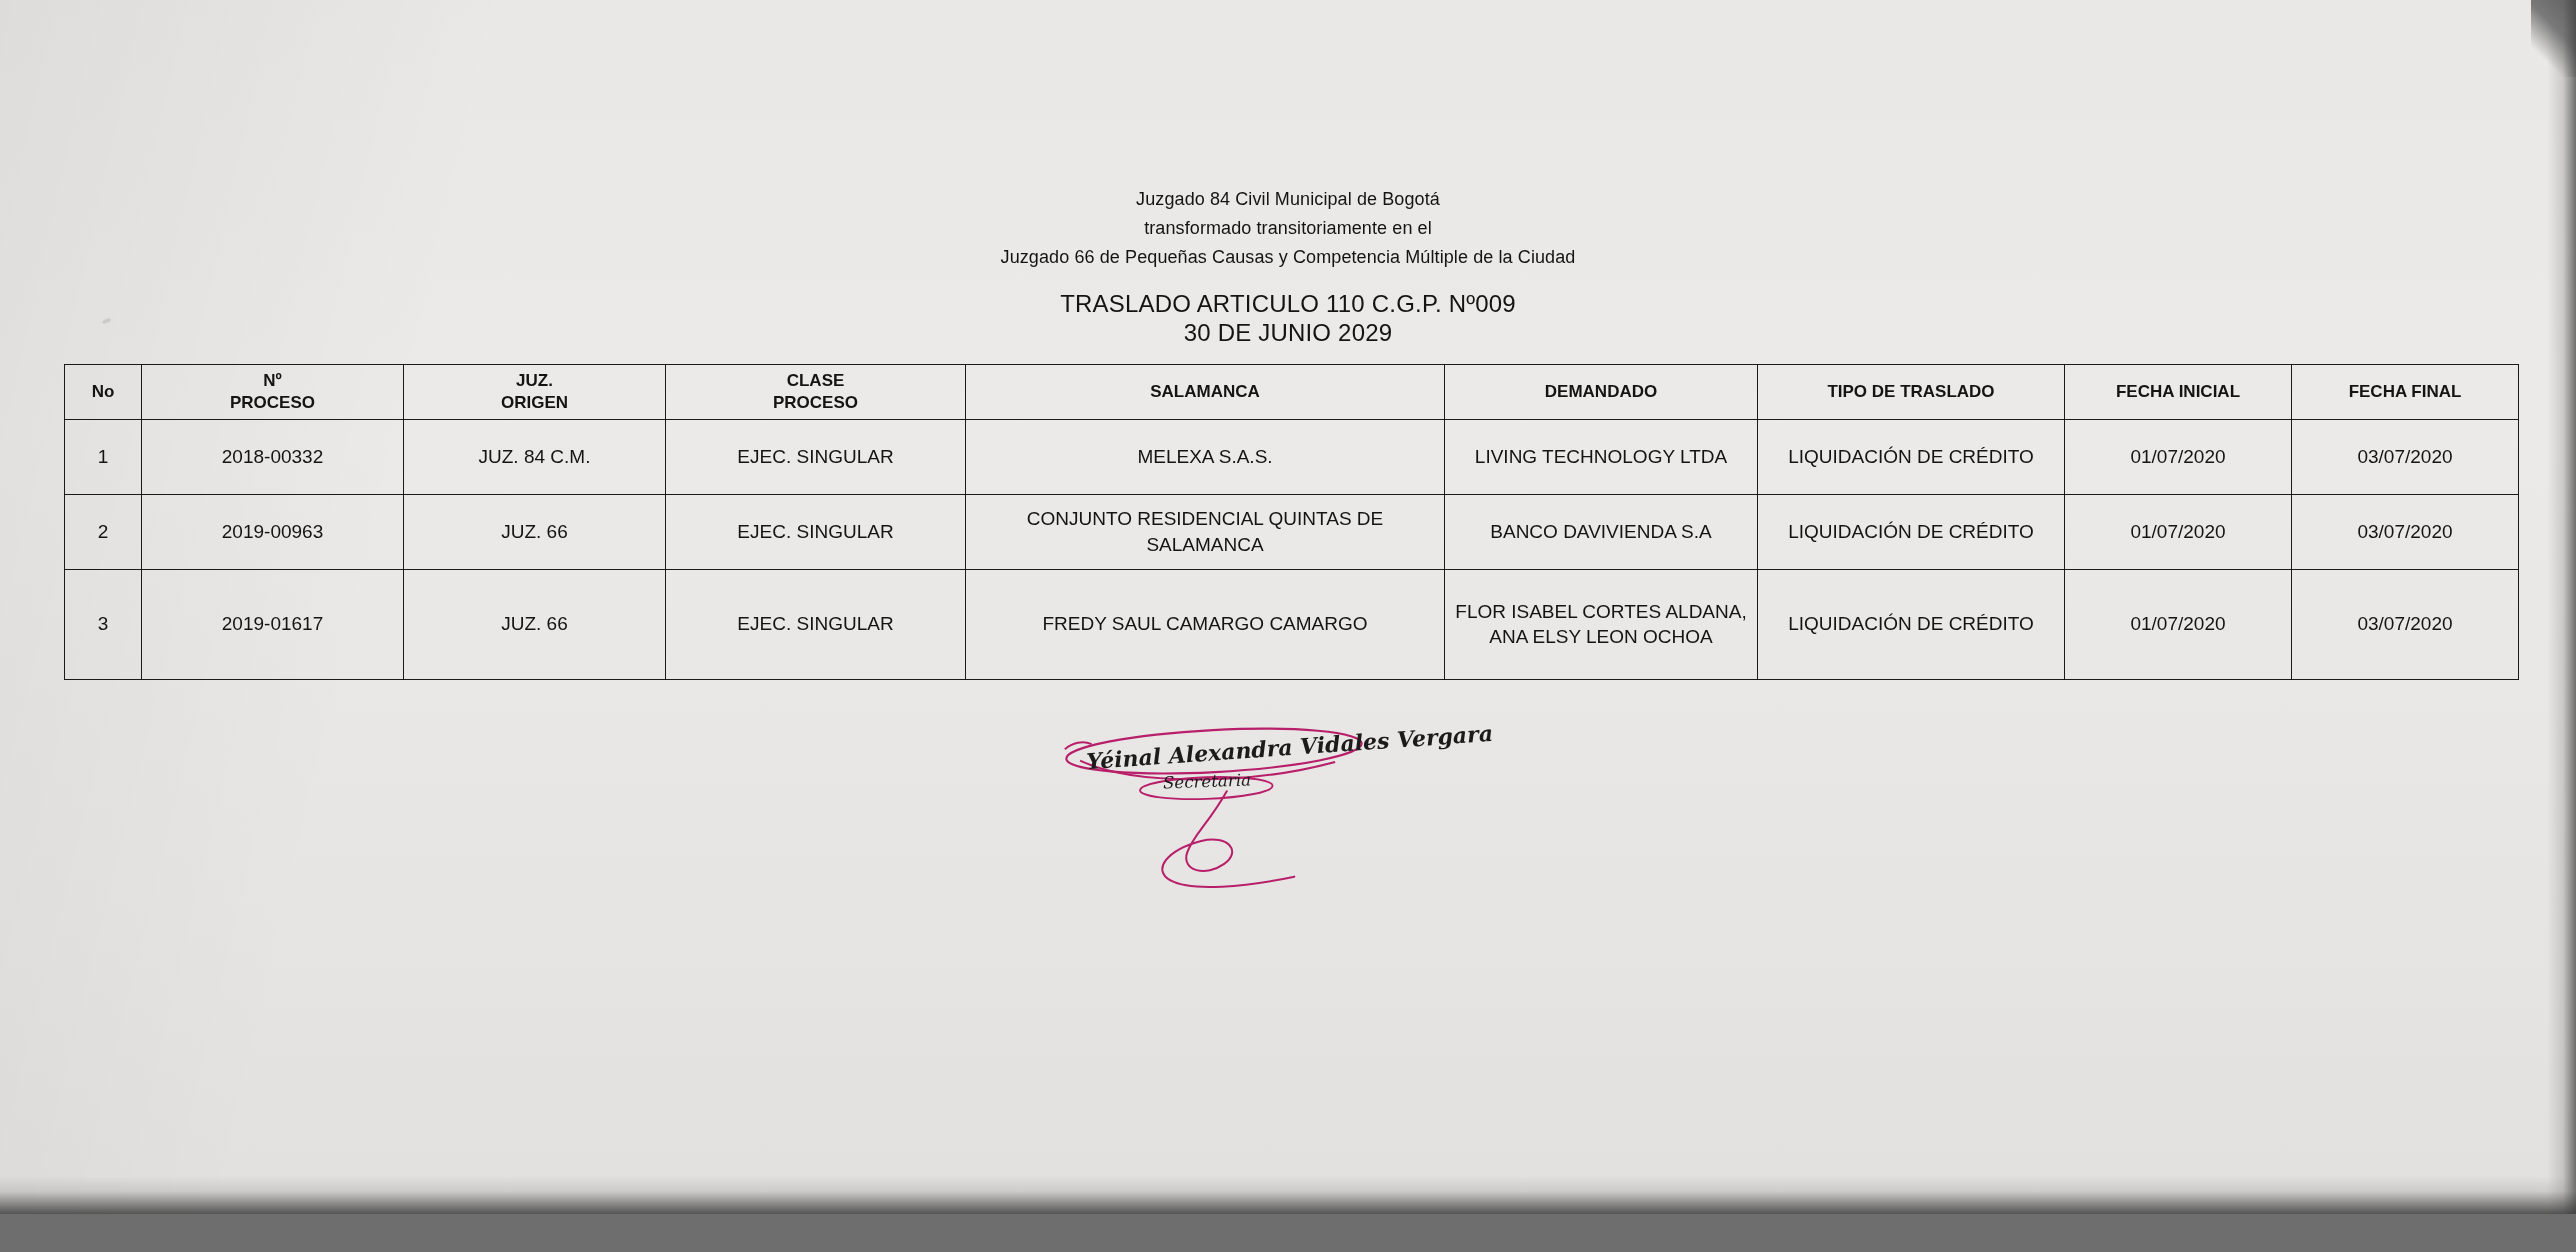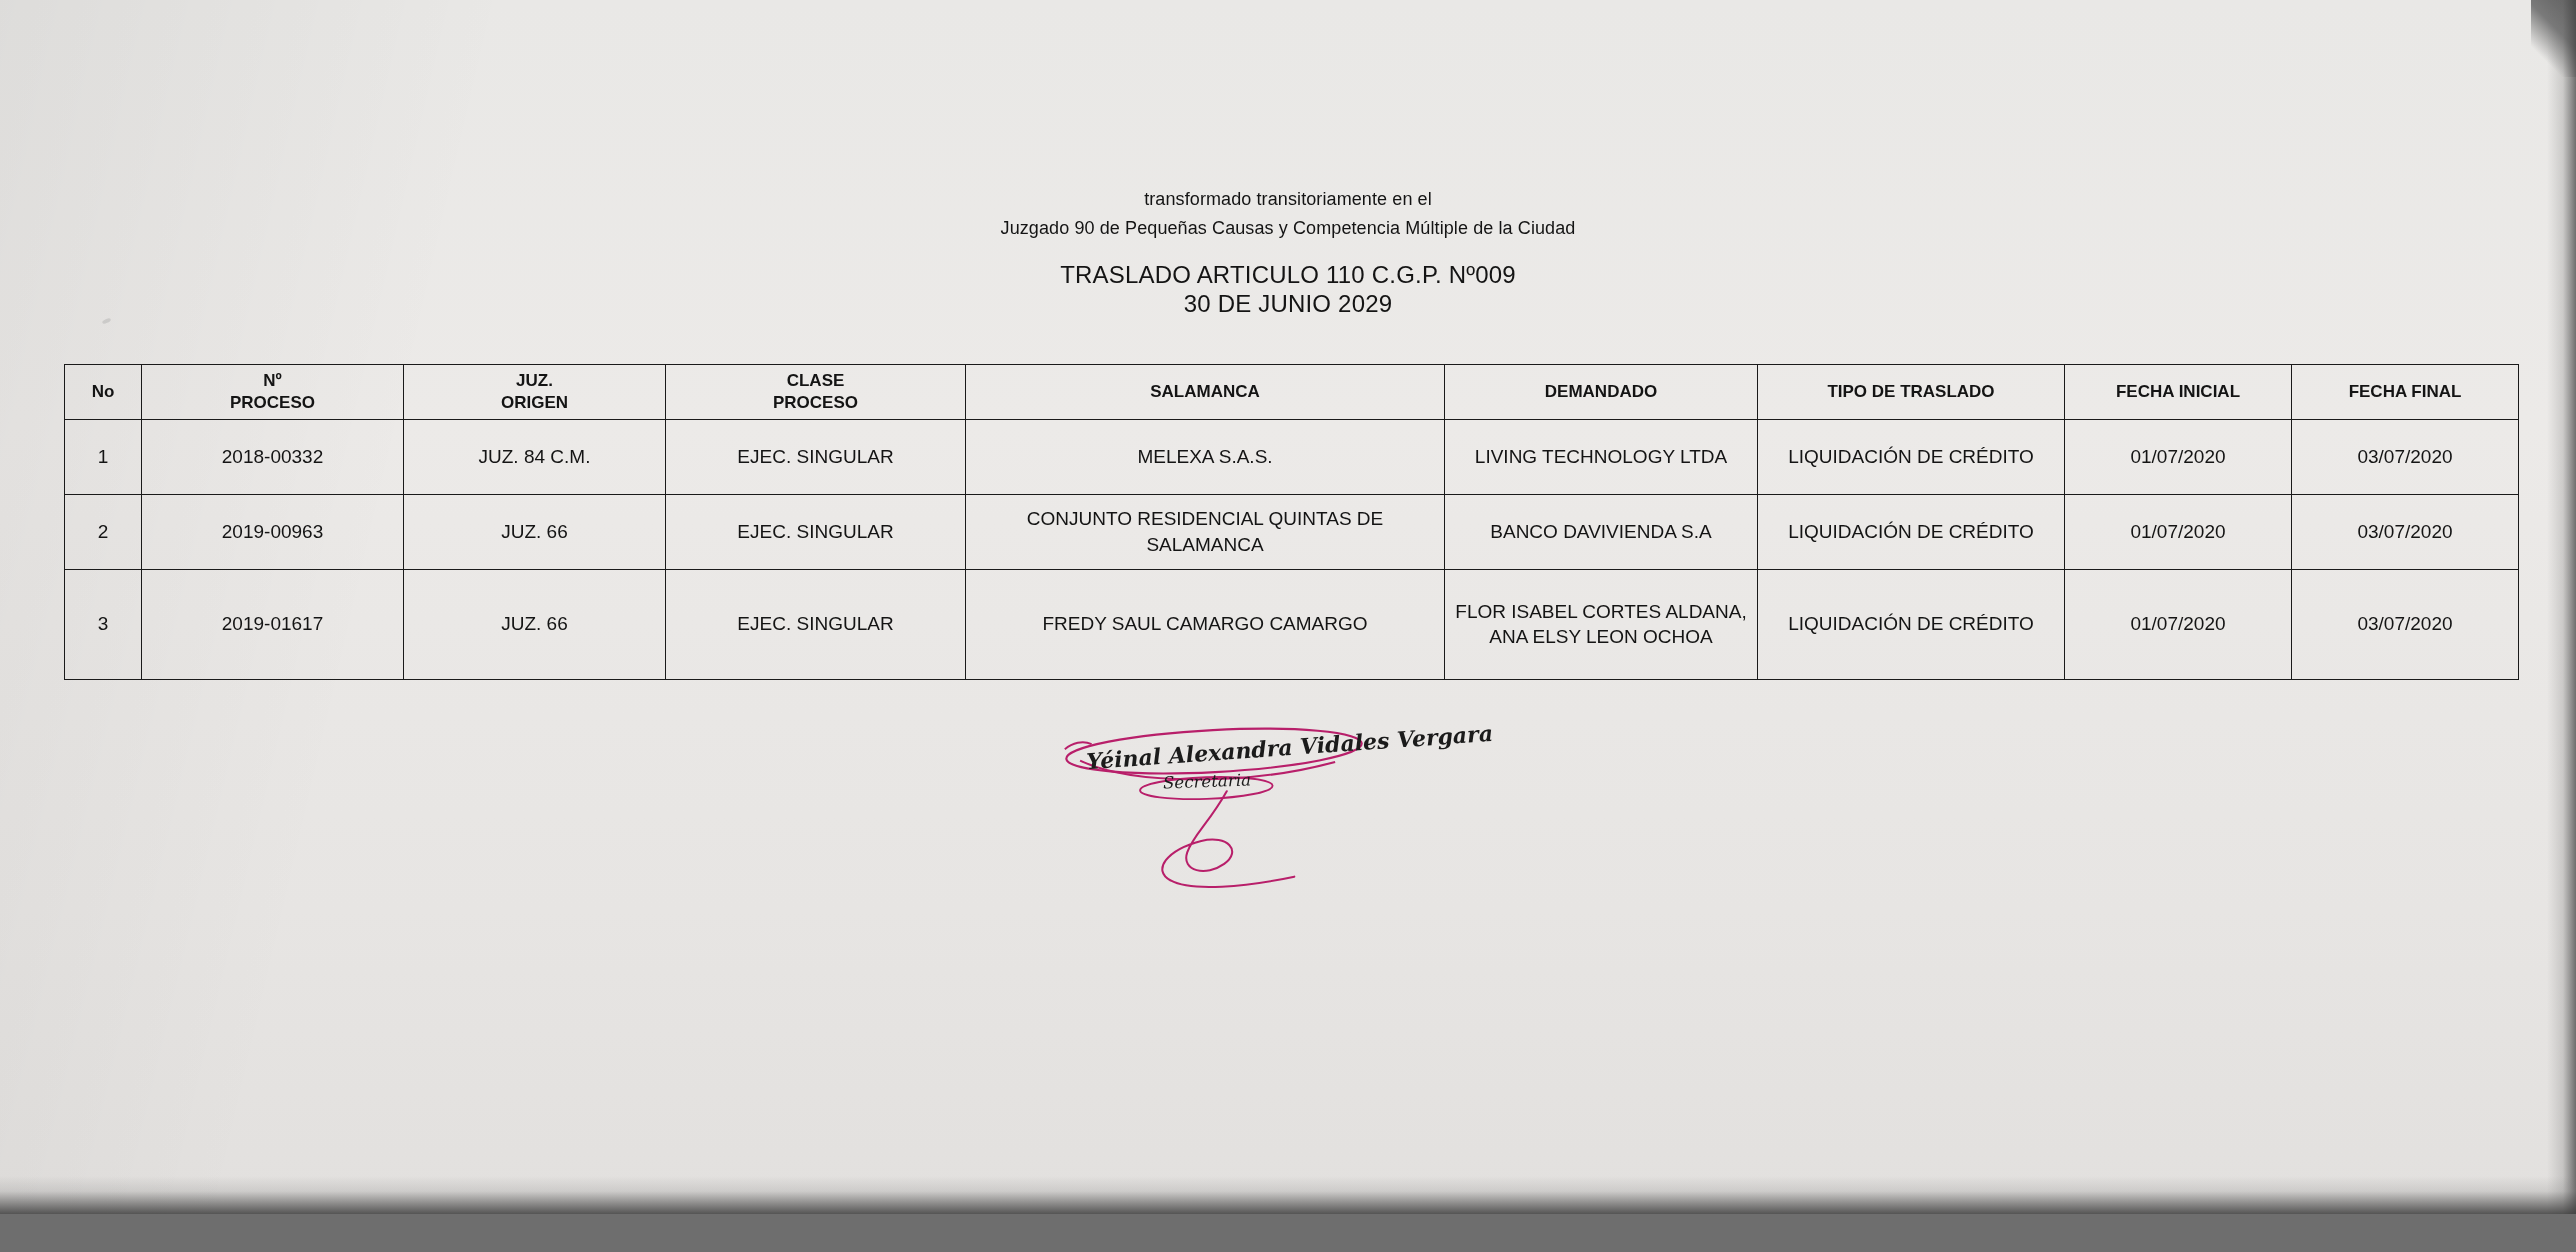--- a/index.html
+++ b/index.html
@@ -167,22 +167,23 @@
 <body>
 
 <div id="sheet">
 
   <div id="corner-fold"></div>
   <div id="right-shadow"></div>
   <div id="bottom-shadow"></div>
   <div id="paper-speck-1"></div>
 
   <div id="heading">
+    <div class="line">Juzgado 84 Civil Municipal de Bogotá</div>
     <div class="line">transformado transitoriamente en el</div>
-    <div class="line">Juzgado 90 de Pequeñas Causas y Competencia Múltiple de la Ciudad</div>
+    <div class="line">Juzgado 66 de Pequeñas Causas y Competencia Múltiple de la Ciudad</div>
     <div class="gap"></div>
     <div class="doc-ref">TRASLADO ARTICULO 110 C.G.P.  Nº009</div>
     <div class="doc-ref">30 DE JUNIO 2029</div>
   </div>
 
   <div id="tbl-wrap">
     <table>
       <colgroup>
         <col class="c0">
           <col class="c1">

